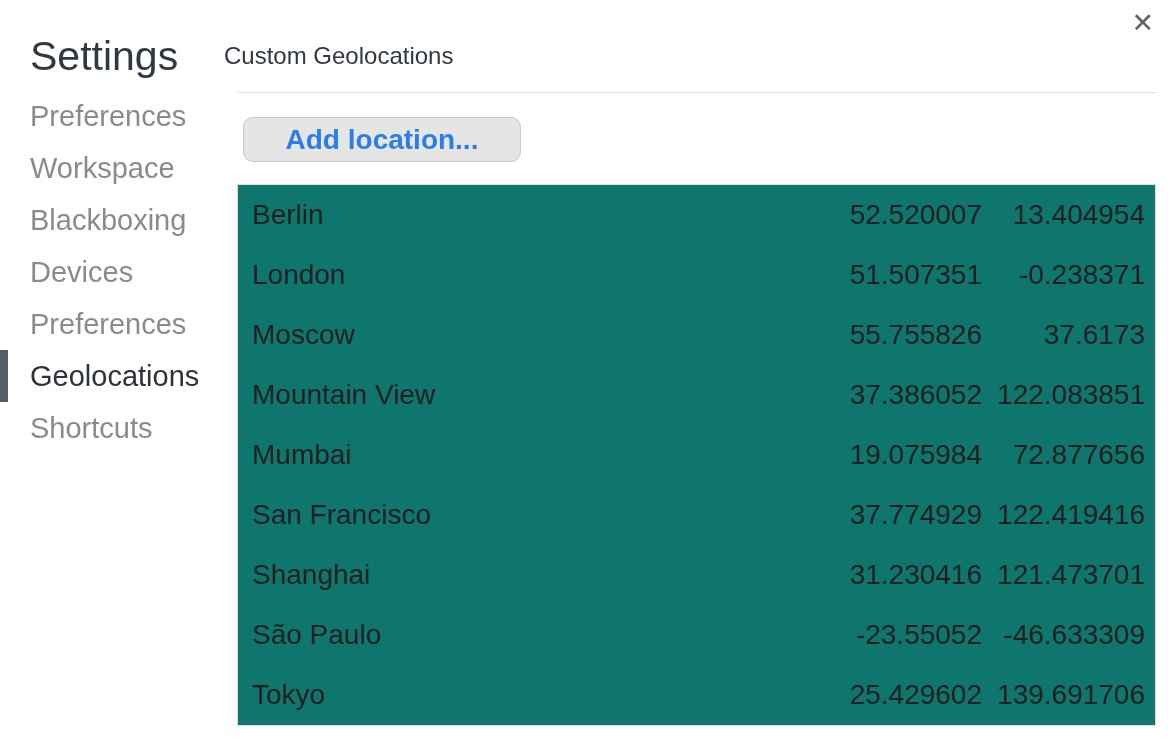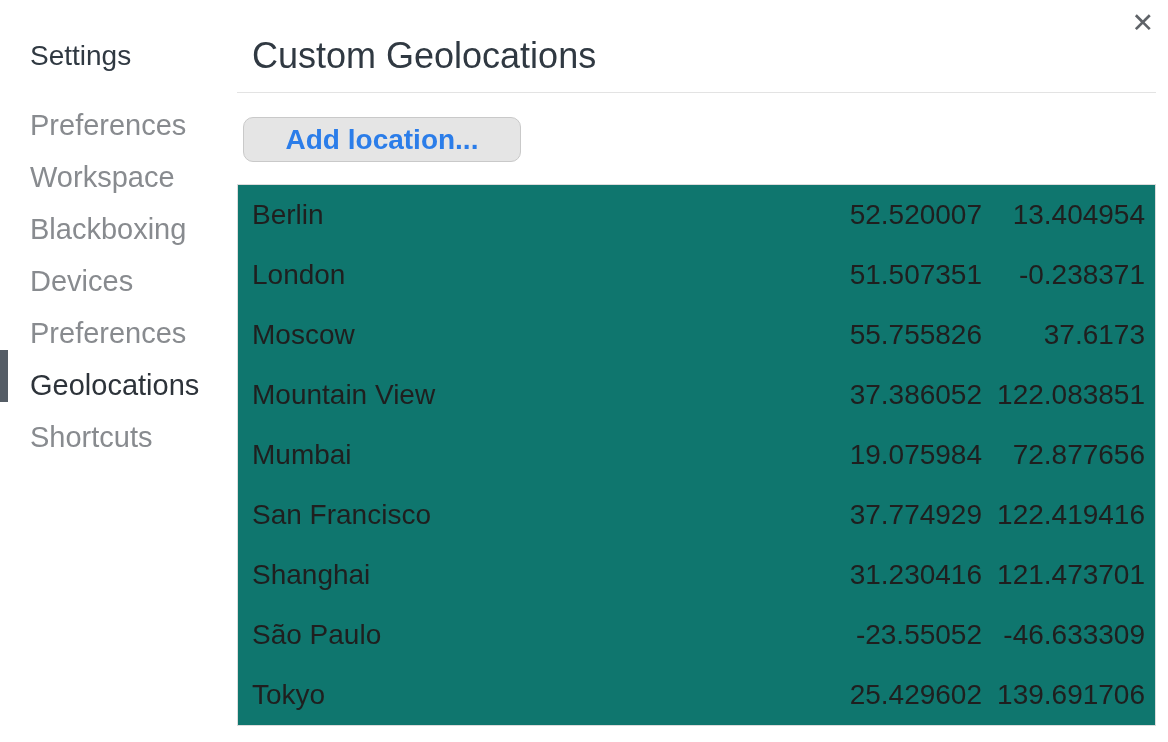--- a/index.html
+++ b/index.html
@@ -18,49 +18,49 @@
     position: absolute; top: 10px; right: 14px;
     font-size: 27px; line-height: 27px;
     color: #5f6368;
     cursor: pointer;
     user-select: none;
   }
 
   
   .sidebar-title {
     position: absolute; left: 30px; top: 36px;
-    font-size: 28px; line-height: 40px; font-weight: 400;
+    font-size: 41px; line-height: 40px; font-weight: 400;
     color: #303942;
     white-space: nowrap;
   }
   .sidebar-nav {
     position: absolute; left: 0; top: 90px; width: 237px;
   }
   .side-item {
     position: relative;
     height: 52px;
-    display: flex; align-items: flex-end;
+    display: flex; align-items: center;
     padding-left: 30px;
     font-size: 29px;
     color: #888b8f;
     cursor: pointer;
     white-space: nowrap;
   }
   .side-item.selected { color: #2d333a; }
   .side-item.selected::before {
     content: "";
     position: absolute; left: 0; top: 0;
     width: 8px; height: 100%;
     background: #555d66;
   }
 
   
   .main-title {
-    position: absolute; left: 252px; top: 36px;
-    font-size: 36px; line-height: 40px; font-weight: 400;
+    position: absolute; left: 224px; top: 36px;
+    font-size: 24px; line-height: 40px; font-weight: 400;
     color: #303942;
     white-space: nowrap;
   }
   .title-divider {
     position: absolute; left: 237px; top: 92px;
     width: 919px; height: 1px;
     background: #e3e3e3;
   }
   .add-btn {
     position: absolute; left: 243px; top: 117px;

